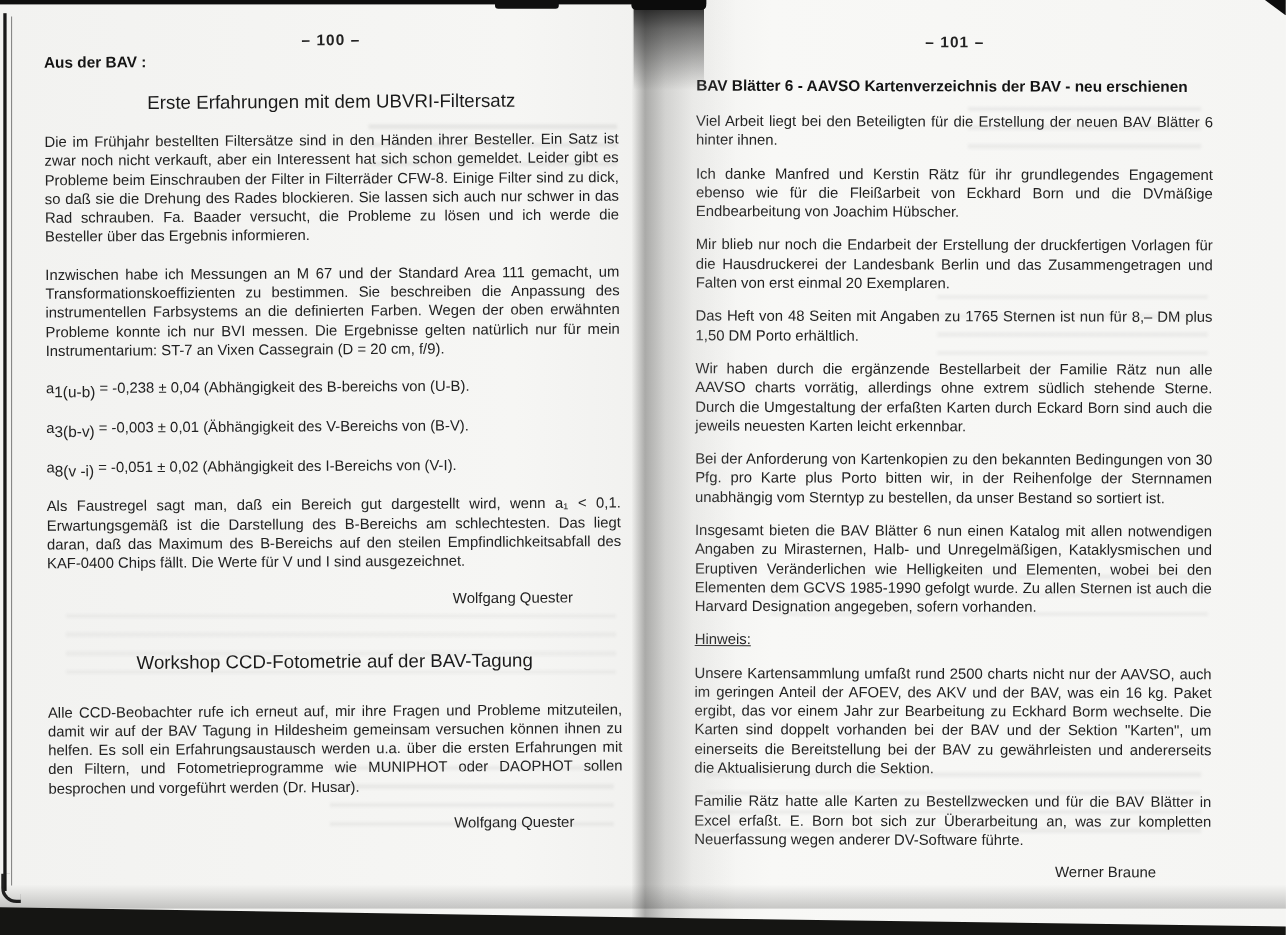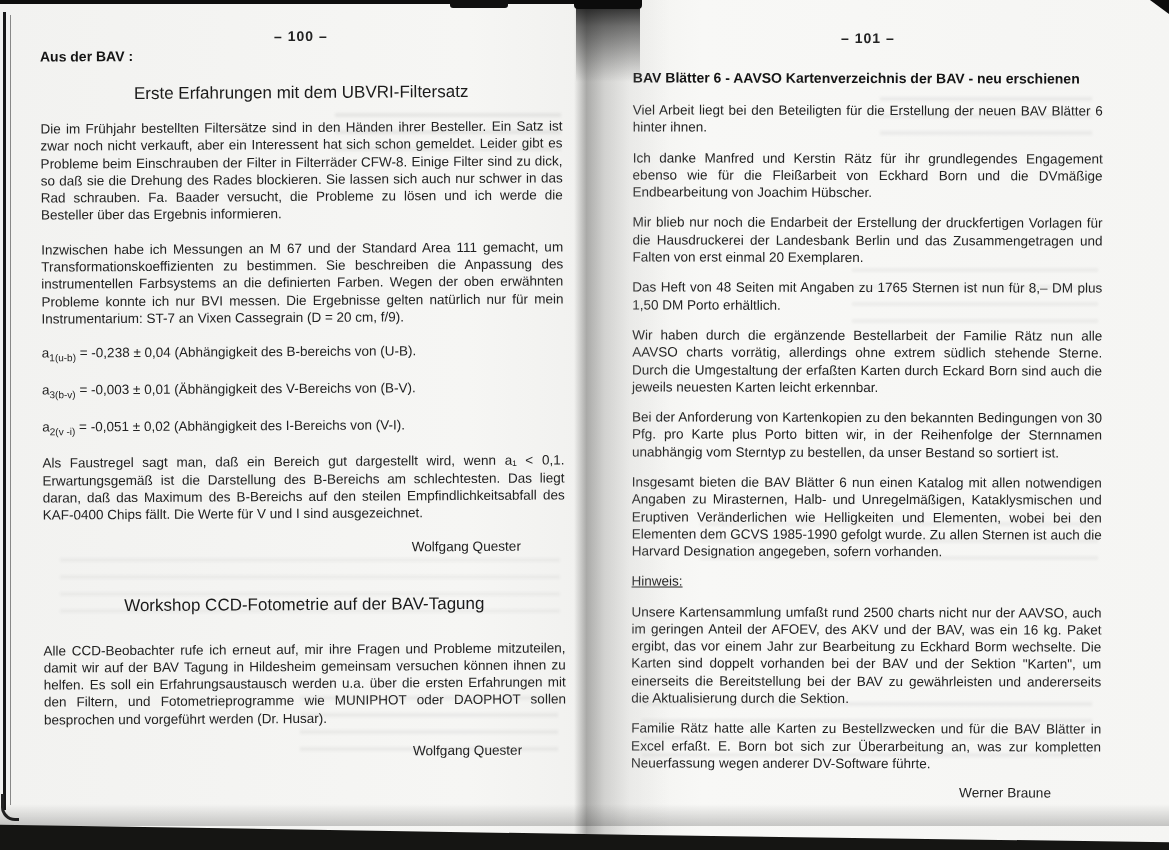--- a/index.html
+++ b/index.html
@@ -27,21 +27,21 @@
     font-size:17px;font-weight:400;text-align:center;
     margin:40px 10px 26px 10px;color:#1a1a1a;
   }
   .body-p{
     font-size:13.5px;line-height:17.3px;text-align:justify;
     margin:0 0 13px 0;color:#222;
   }
   .page-left .body-p{margin-bottom:17px;}
   .formulas{margin:4px 0 14px 0;}
   .formula{font-size:13.5px;line-height:17px;margin:0 0 15px 0;color:#222;}
-  .formula sub{font-size:10px;}
+  .formula sub{font-size:14px;}
   .sig{
     font-size:13.6px;text-align:right;color:#222;
     margin:2px 0 0 0;
   }
   .sig-l{padding-right:44px;}
   .sig-r{padding-right:50px;}
   .rtitle{
     font-size:14px;font-weight:bold;margin:24px 0 0 0;color:#141414;
   }
   .rbody{margin-top:16px;}
@@ -87,21 +87,21 @@
     <div class="pagenum">–  100  –</div>
     <div class="kicker">Aus der BAV :</div>
 
     <div class="title1">Erste Erfahrungen mit dem UBVRI-Filtersatz</div>
     <p class="body-p">Die im Frühjahr bestellten Filtersätze sind in den Händen ihrer Besteller. Ein Satz ist zwar noch nicht verkauft, aber ein Interessent hat sich schon gemeldet. Leider gibt es Probleme beim Einschrauben der Filter in Filterräder CFW-8. Einige Filter sind zu dick, so daß sie die Drehung des Rades blockieren. Sie lassen sich auch nur schwer in das Rad schrauben. Fa. Baader versucht, die Probleme zu lösen und ich werde die Besteller über das Ergebnis informieren.</p>
     <p class="body-p">Inzwischen habe ich Messungen an M 67 und der Standard Area 111 gemacht, um Transformationskoeffizienten zu bestimmen. Sie beschreiben die Anpassung des instrumentellen Farbsystems an die definierten Farben. Wegen der oben erwähnten Probleme konnte ich nur BVI messen. Die Ergebnisse gelten natürlich nur für mein Instrumentarium: ST-7 an Vixen Cassegrain (D = 20 cm, f/9).</p>
 
     <div class="formulas">
       <div class="formula"><span>a</span><sub>1(u-b)</sub><span> = -0,238 ± 0,04  (Abhängigkeit des B-bereichs von (U-B).</span></div>
       <div class="formula"><span>a</span><sub>3(b-v)</sub><span> = -0,003 ± 0,01  (Äbhängigkeit des V-Bereichs von (B-V).</span></div>
-      <div class="formula"><span>a</span><sub>2(v -i)</sub><span> = -0,051 ± 0,02  (Abhängigkeit des I-Bereichs von (V-I).</span></div>
+      <div class="formula"><span>a</span><sub>8(v -i)</sub><span> = -0,051 ± 0,02  (Abhängigkeit des I-Bereichs von (V-I).</span></div>
     </div>
 
     <p class="body-p">Als Faustregel sagt man, daß ein Bereich gut dargestellt wird, wenn a₁ &lt; 0,1. Erwartungsgemäß ist die Darstellung des B-Bereichs am schlechtesten. Das liegt daran, daß das Maximum des B-Bereichs auf den steilen Empfindlichkeitsabfall  des KAF-0400 Chips fällt. Die Werte für V und I sind ausgezeichnet.</p>
     <div class="sig sig-l">Wolfgang Quester</div>
 
     <div class="title2">Workshop CCD-Fotometrie auf der BAV-Tagung</div>
     <p class="body-p">Alle CCD-Beobachter rufe ich erneut auf, mir ihre Fragen und Probleme mitzuteilen, damit wir auf der BAV Tagung in Hildesheim gemeinsam versuchen können ihnen zu helfen. Es soll ein Erfahrungsaustausch werden u.a. über die ersten Erfahrungen mit den Filtern, und Fotometrieprogramme wie MUNIPHOT oder DAOPHOT sollen besprochen und vorgeführt werden (Dr. Husar).</p>
     <div class="sig sig-l">Wolfgang Quester</div>
   </div>
 

